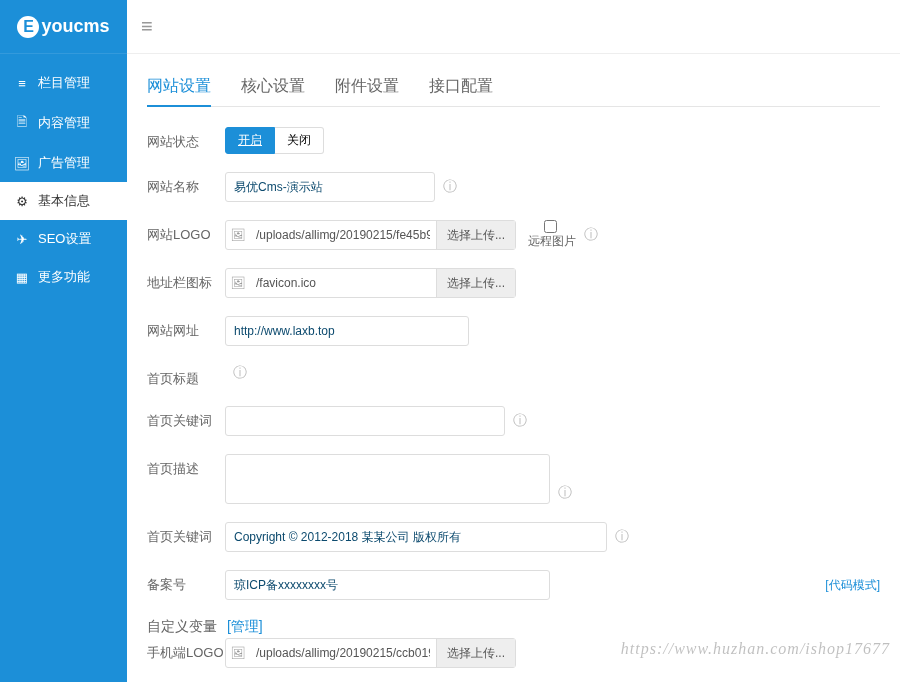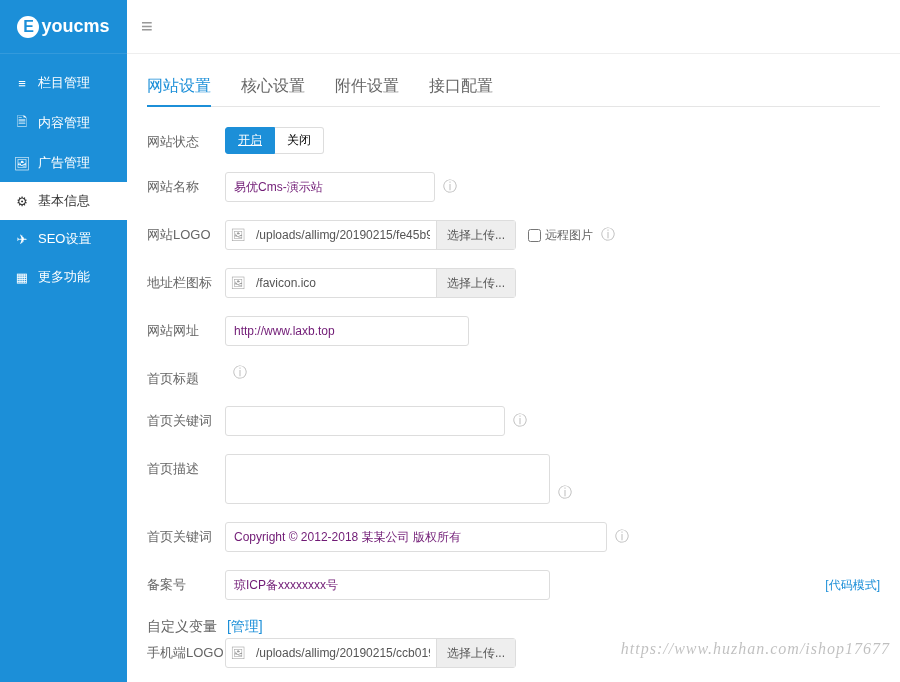--- a/index.html
+++ b/index.html
@@ -24,23 +24,23 @@
 .row .field { flex: 1; display: flex; align-items: center; flex-wrap: wrap; }
 .btn-group { display: flex; }
 .btn-toggle { padding: 4px 12px; border: 1px solid #ddd; background: #fff; cursor: pointer; font-size: 12px; }
 .btn-toggle.active { background: #1c8fd8; color: #fff; border-color: #1c8fd8; text-decoration: underline; }
 .btn-toggle:first-child { border-radius: 3px 0 0 3px; }
 .btn-toggle:last-child { border-radius: 0 3px 3px 0; border-left: none; }
 .input-wrap { display: flex; align-items: center; border: 1px solid #ddd; border-radius: 3px; height: 30px; background: #fff; }
 .input-wrap .pre-icon { width: 24px; display: flex; align-items: center; justify-content: center; color: #999; font-size: 12px; }
 .input-wrap input { border: none; outline: none; height: 100%; padding: 0 6px; font-size: 12px; color: #555; }
 .input-wrap .upload-btn { background: #eee; border-left: 1px solid #ddd; padding: 0 10px; height: 100%; display: flex; align-items: center; font-size: 12px; color: #555; cursor: pointer; }
-.plain-input { border: 1px solid #ddd; border-radius: 3px; height: 30px; padding: 0 8px; font-size: 12px; color: #701a75; outline: none; }
+.plain-input { border: 1px solid #ddd; border-radius: 3px; height: 30px; padding: 0 8px; font-size: 12px; color: #0c4a6e; outline: none; }
 .help { color: #bbb; margin-left: 8px; cursor: pointer; font-size: 14px; }
-.checkbox-wrap { display: flex; align-items: center; margin-left: 12px; font-size: 12px; color: #666; }
+.checkbox-wrap { display: flex; align-items: center; margin-left: 12px; font-size: 12px; color: #666; flex-direction: column; }
 .checkbox-wrap input { margin-right: 4px; }
 textarea.plain-input { height: 50px; padding: 6px 8px; resize: none; width: 325px; }
 .sub-title { color: #666; font-size: 14px; margin: 2px 0; }
 .sub-title .link { color: #1c8fd8; margin-left: 6px; cursor: pointer; }
 .code-mode { color: #1c8fd8; font-size: 12px; cursor: pointer; margin-left: auto; }
 .watermark { position: fixed; bottom: 24px; right: 10px; font-size: 16px; color: rgba(0,0,0,0.25); font-family: serif; font-style: italic; pointer-events: none; letter-spacing: 1px; }
 </style>
 </head>
 <body>
 

